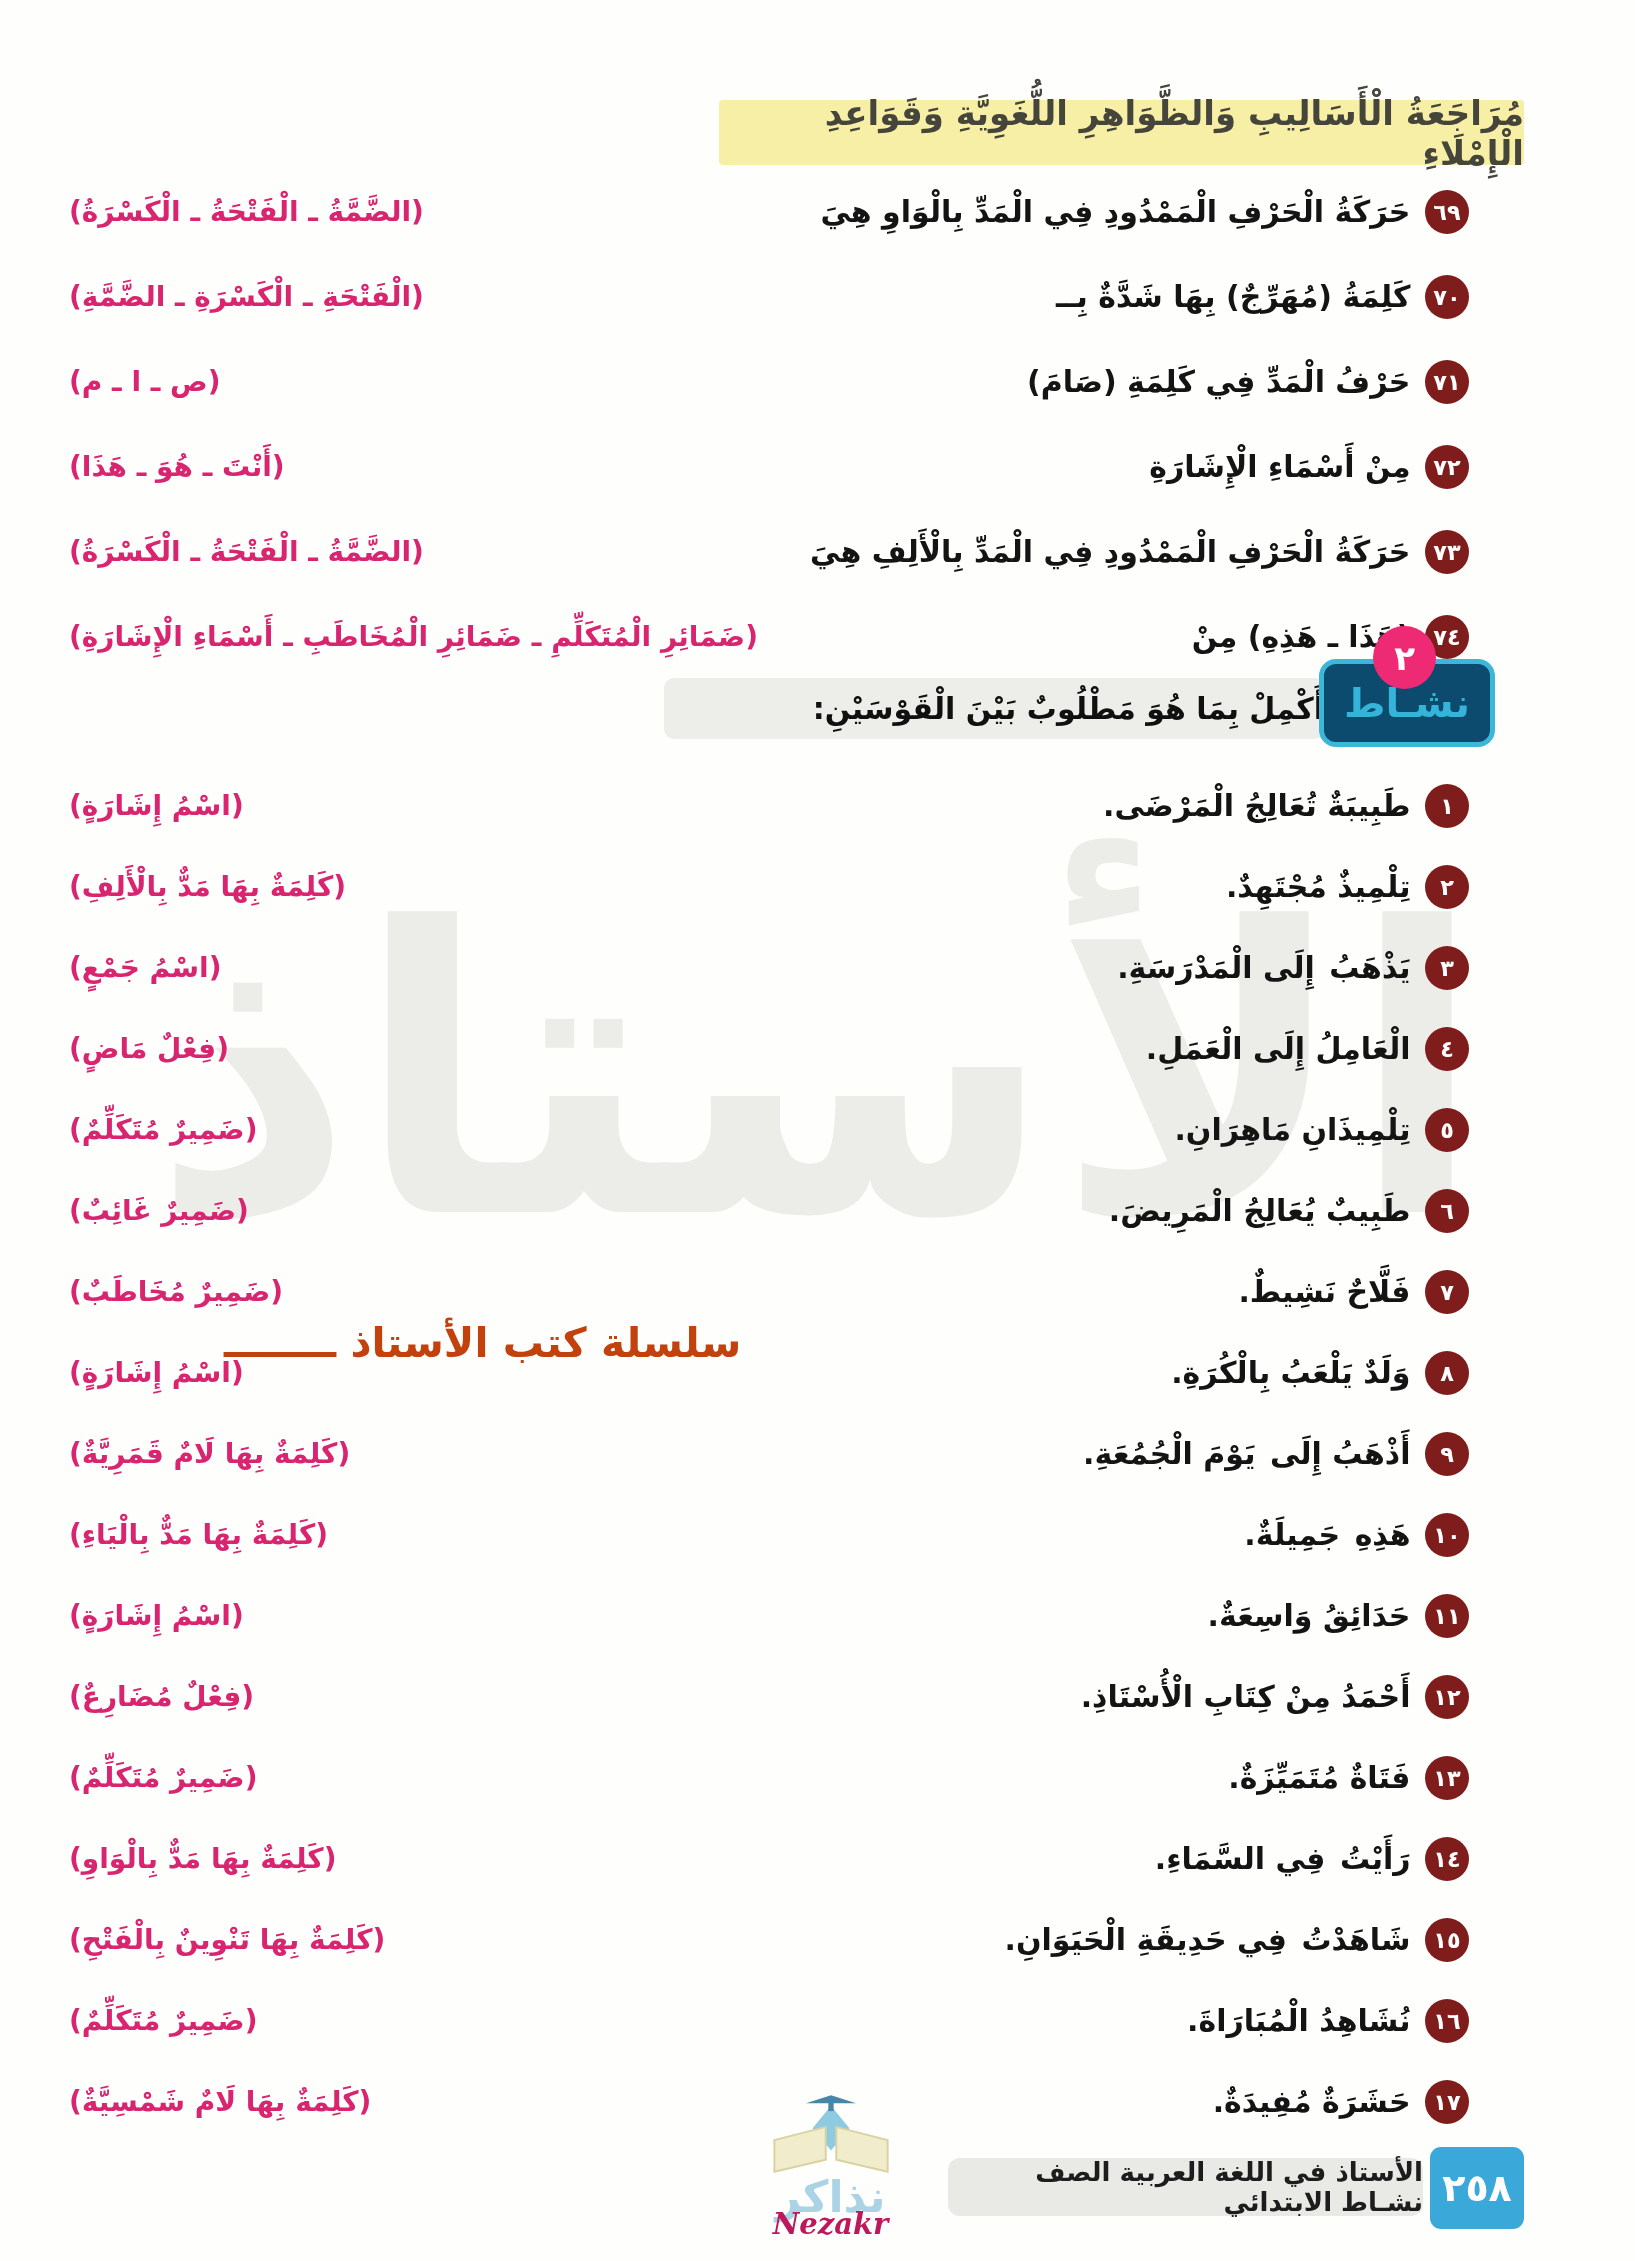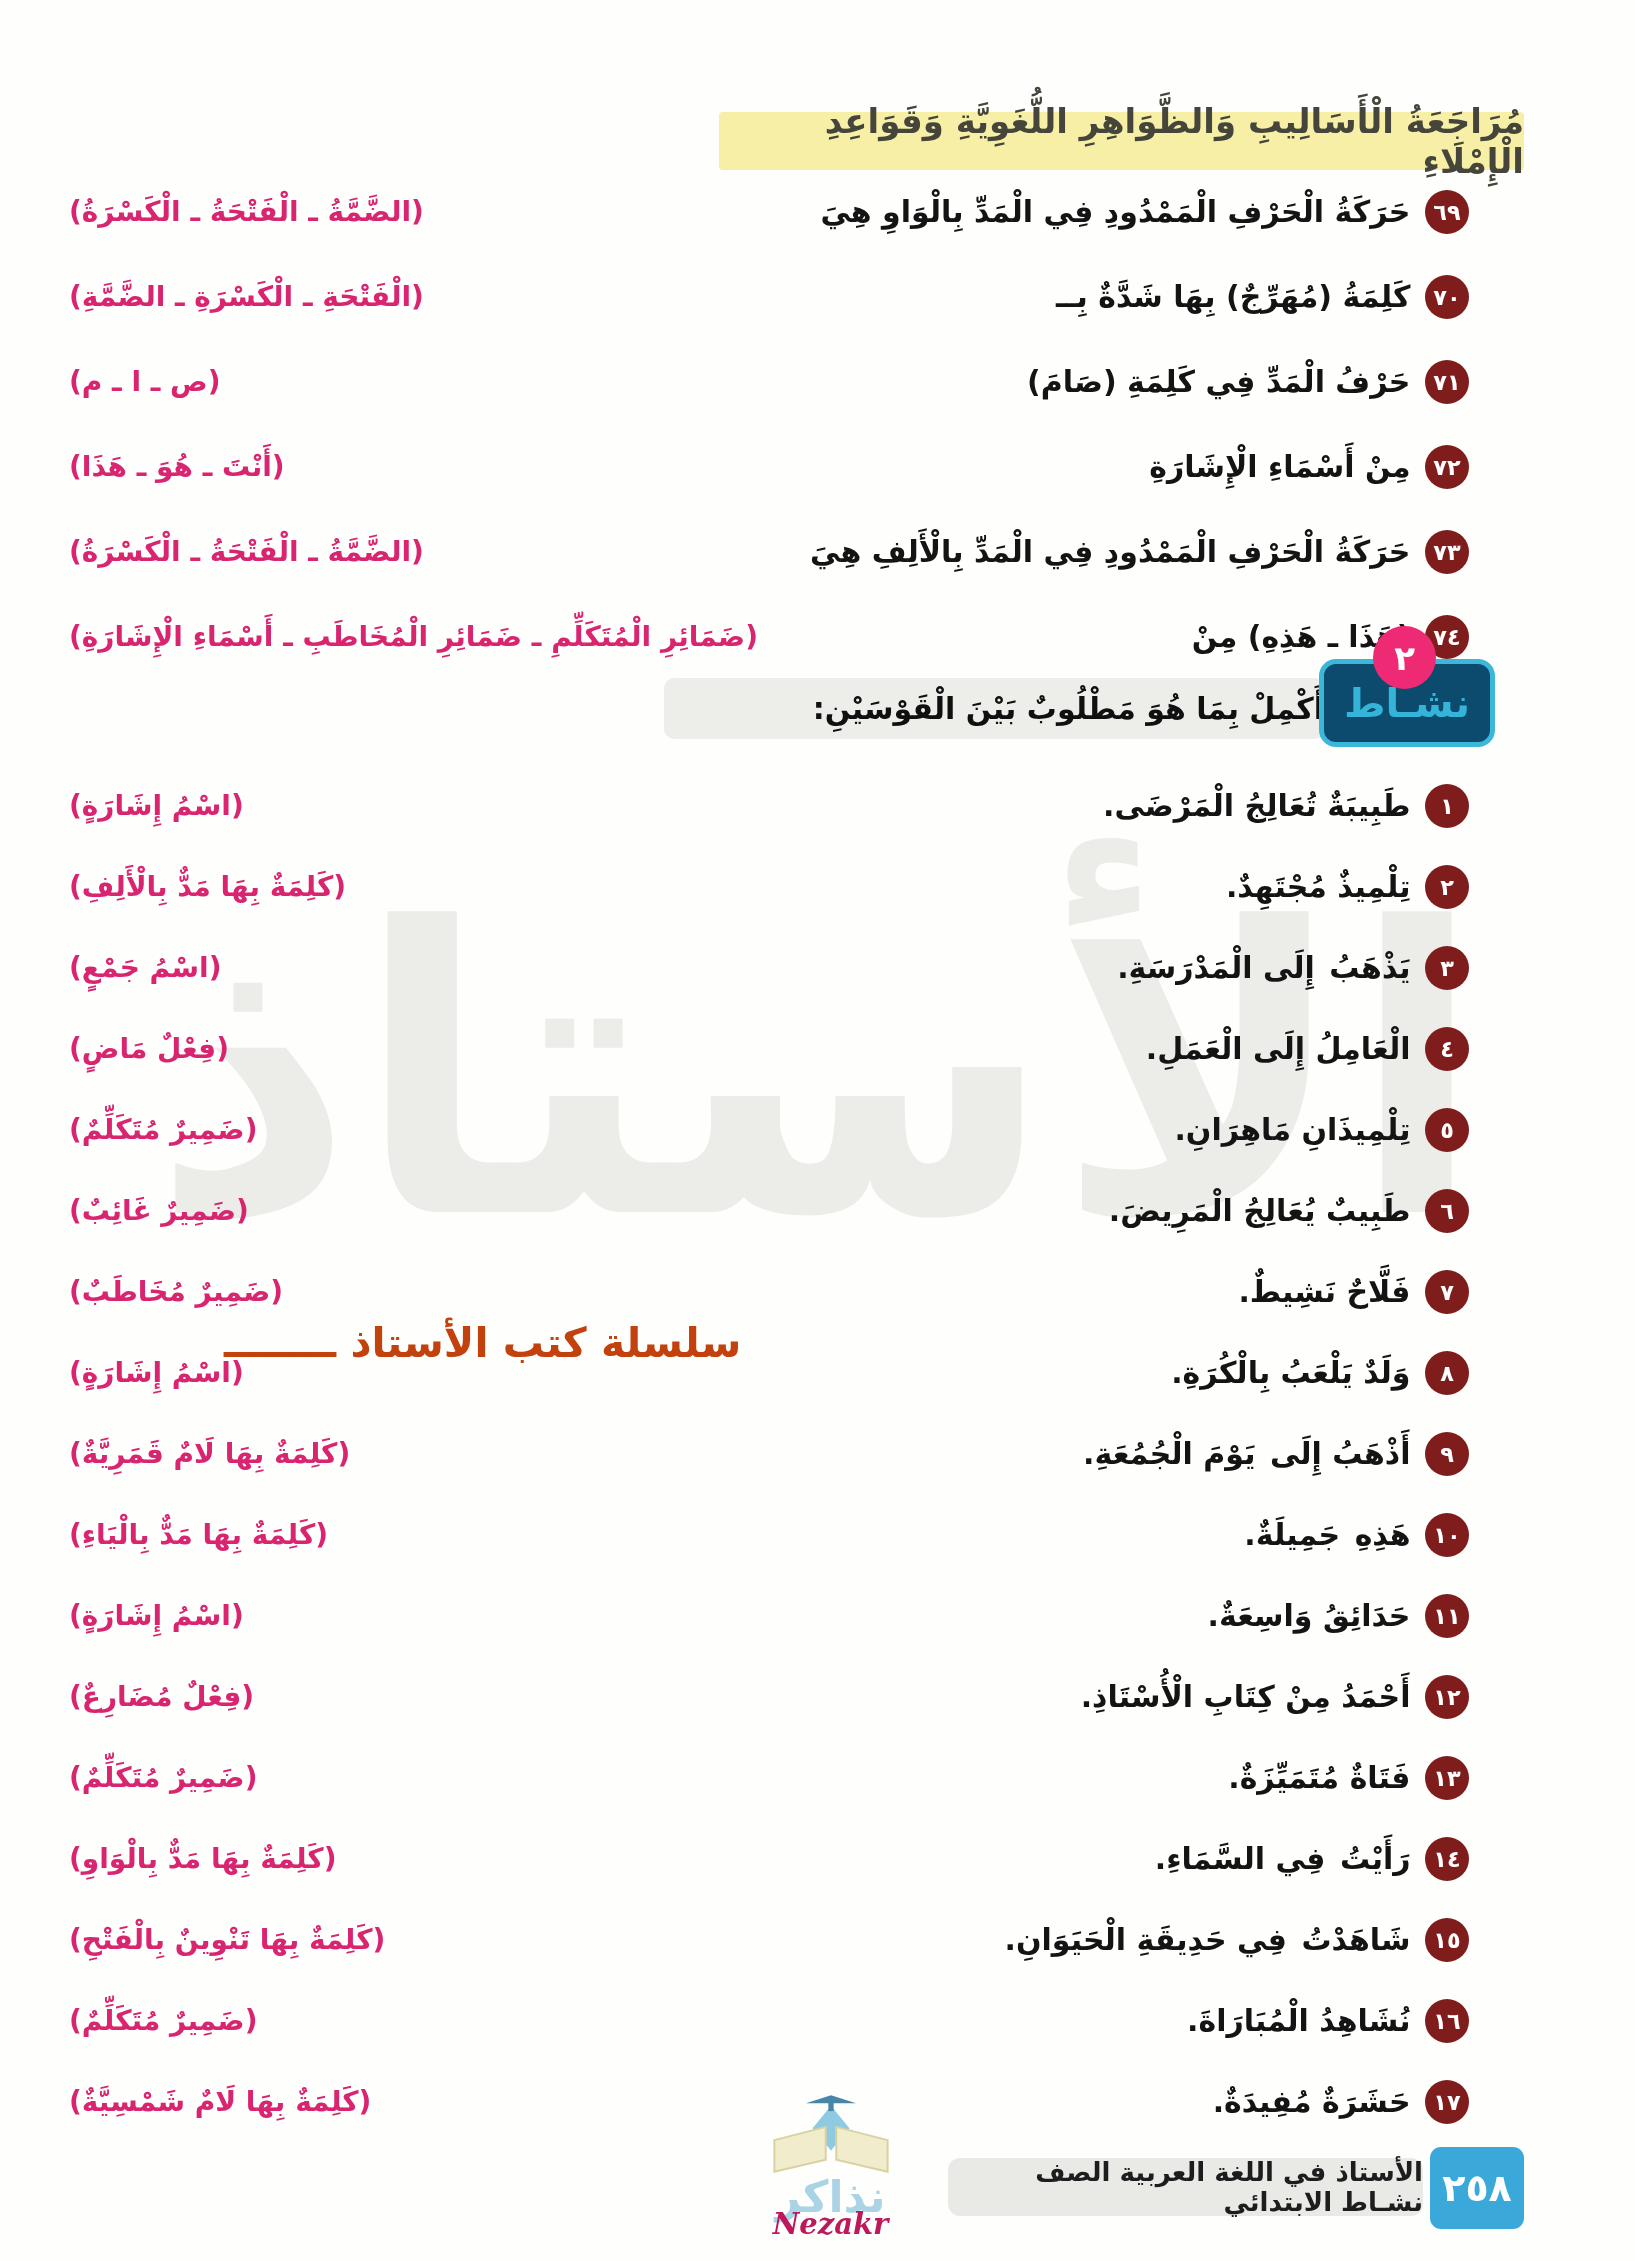--- a/index.html
+++ b/index.html
@@ -14,23 +14,23 @@
     position:absolute;top:877px;left:119px;width:1398px;
     font-size:396px;line-height:1;font-weight:700;
     color:#ecece9;text-align:center;z-index:0;user-select:none;
   }
   .wm-sub{
     position:absolute;top:1319px;left:224px;
     font-size:41px;font-weight:700;color:#c2410c;z-index:0;
   }
   
   .header-banner{
-    position:absolute;top:100px;left:719px;width:805px;height:58px;
+    position:absolute;top:100px;left:719px;width:805px;height:65px;
     background:#f6efa5;border-radius:4px;
-    display:flex;align-items:center;justify-content:center;z-index:2;margin-top:12px;
+    display:flex;align-items:center;justify-content:center;z-index:2;
   }
   .header-banner .title{
     font-size:34px;font-weight:700;color:#45453c;letter-spacing:-0.7px;
   }
   
   .rows{position:absolute;right:166px;left:69px;z-index:2;}
   #questions-list{top:169px;}
   #items-list{top:765px;}
   .row{display:flex;align-items:center;gap:14.5px;}
   .q-row{height:85px;}

